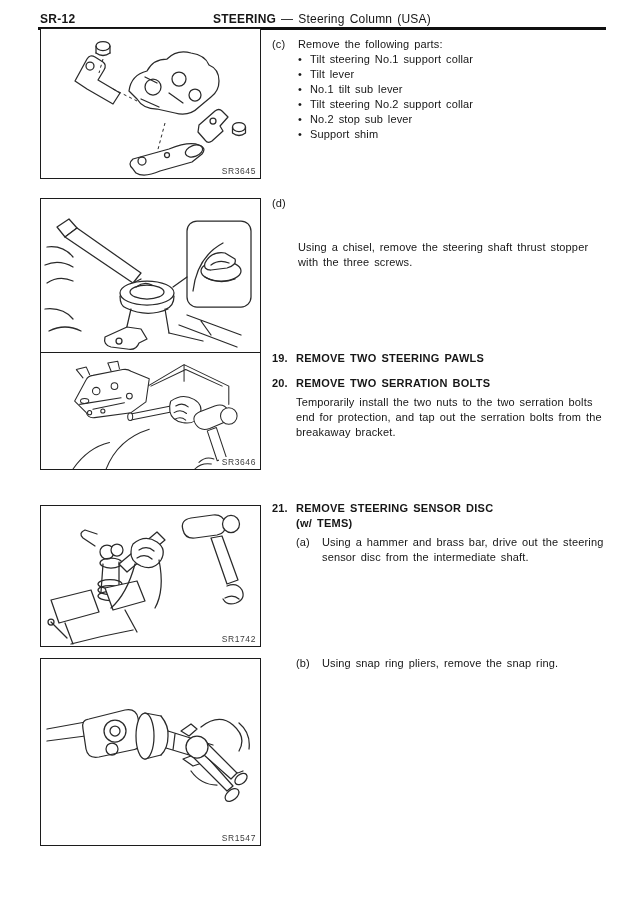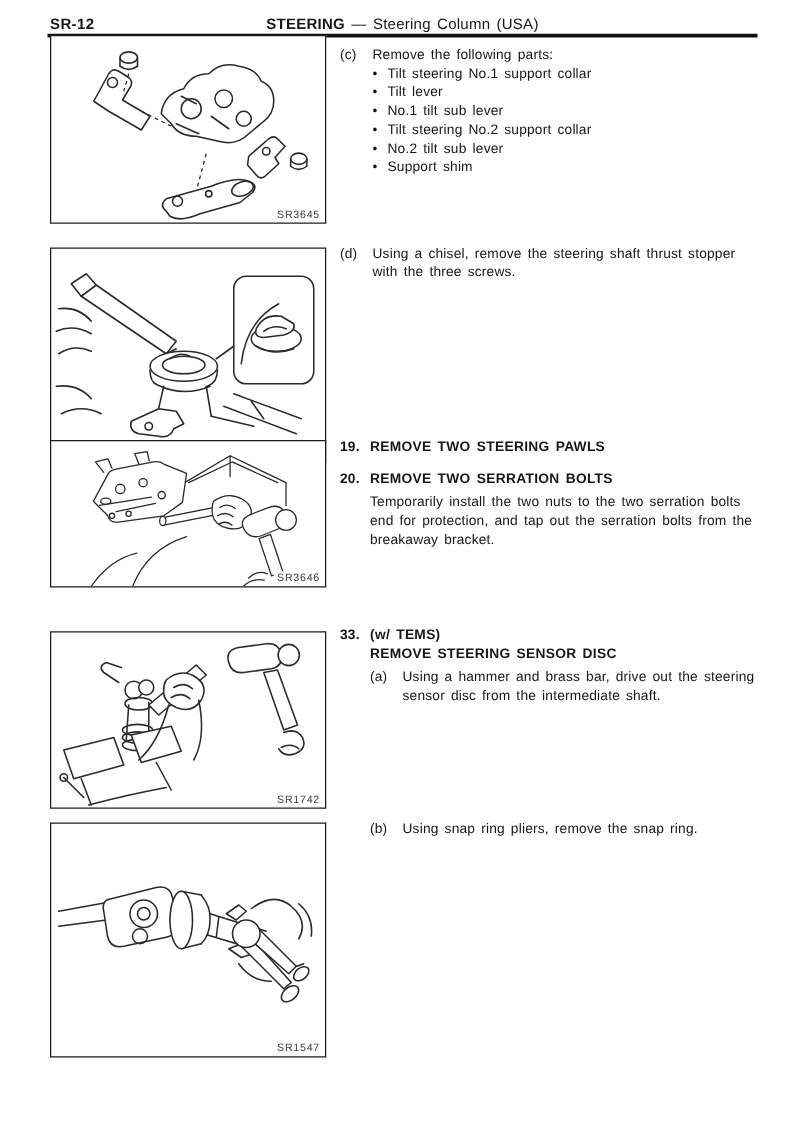--- a/index.html
+++ b/index.html
@@ -189,57 +189,57 @@
       <li>
           <span class="dot">•</span>
           <span>No.1 tilt sub lever</span>
         </li>
       <li>
           <span class="dot">•</span>
           <span>Tilt steering No.2 support collar</span>
         </li>
       <li>
           <span class="dot">•</span>
-          <span>No.2 tilt sub lever</span>
+          <span>No.2 stop sub lever</span>
         </li>
       <li>
           <span class="dot">•</span>
           <span>Support shim</span>
         </li>
     </ul>
   </div>
 
   <div class="blk" style="top:196px;">
     <div class="row">
       <span class="lbl">(d)</span>
-      <span class="btxt para" style="max-width:304px;">Using a chisel, remove the steering shaft thrust stop­per with the three screws.</span>
+      <span class="btxt para" style="max-width:304px;margin-top:44px;">Using a chisel, remove the steering shaft thrust stop­per with the three screws.</span>
     </div>
   </div>
 
   <div class="blk" style="top:351px;">
     <div class="row">
       <span class="num">19.</span>
       <span class="btxt bold">REMOVE TWO STEERING PAWLS</span>
     </div>
   </div>
 
   <div class="blk" style="top:376px;">
     <div class="row">
       <span class="num">20.</span>
       <span class="btxt bold">REMOVE TWO SERRATION BOLTS</span>
     </div>
     <div class="indent gap4 para" style="max-width:330px;">Temporarily install the two nuts to the two serration bolts end for protection, and tap out the serration bolts from the breakaway bracket.</div>
   </div>
 
   <div class="blk" style="top:501px;">
     <div class="row">
-      <span class="num">33.</span>
+      <span class="num">21.</span>
       <span class="btxt bold">
+        <div>REMOVE STEERING SENSOR DISC</div>
         <div>(w/ TEMS)</div>
-        <div>REMOVE STEERING SENSOR DISC</div>
       </span>
     </div>
     <div class="row indent gap4">
       <span class="lbl">(a)</span>
       <span class="btxt para" style="max-width:284px;">Using a hammer and brass bar, drive out the steering sensor disc from the intermediate shaft.</span>
     </div>
   </div>
 
   <div class="blk" style="top:656px;">
     <div class="row indent">

